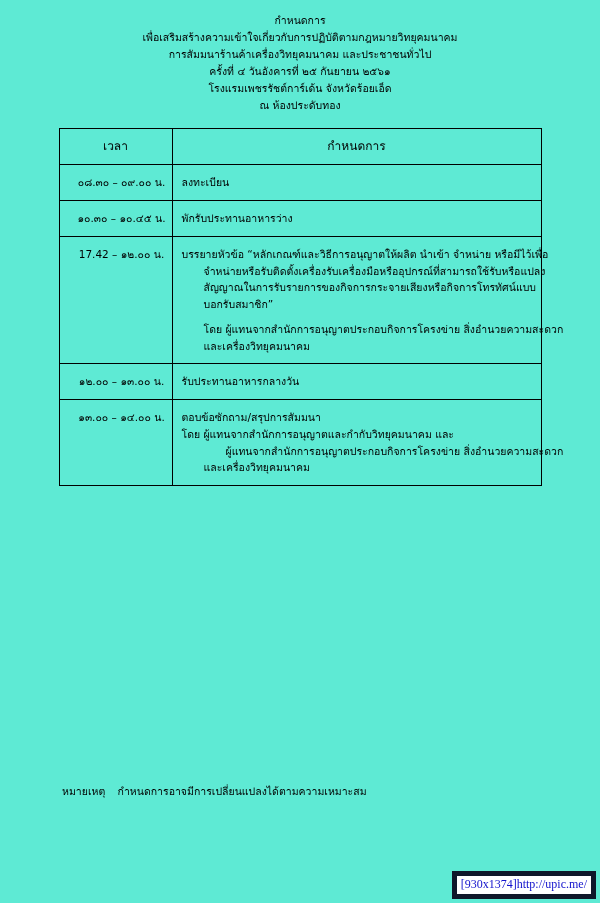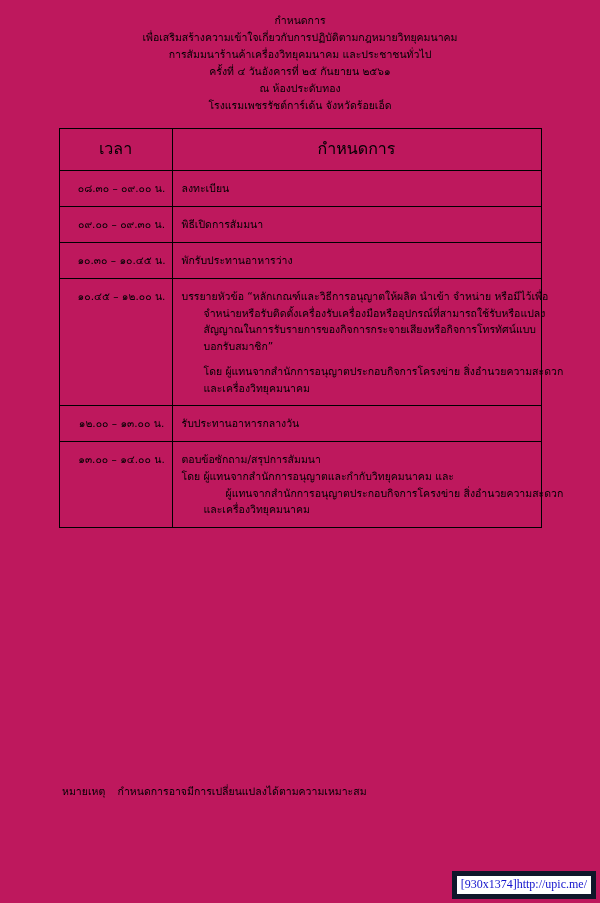--- a/index.html
+++ b/index.html
@@ -13,21 +13,21 @@
     position: relative;
     font-family: "DejaVu Sans", sans-serif;
     color: #000000;
     overflow: hidden;
   }
   .page {
     position: absolute;
     left: 0; top: 0;
     width: 600px;
     height: 903px;
-    background: #be185d;
+    background: #5eead4;
   }
   .header {
     text-align: center;
     padding-top: 12px;
     font-size: 10.5px;
     line-height: 1.62;
   }
   .header div {
     white-space: nowrap;
   }
@@ -36,21 +36,21 @@
     width: 482px;
     margin: 14px auto 0 auto;
     table-layout: fixed;
   }
   table.agenda th, table.agenda td {
     border: 1px solid #000000;
     vertical-align: top;
     font-weight: normal;
   }
   table.agenda th {
-    font-size: 16px;
+    font-size: 12px;
     padding: 7px 2px 9px 2px;
   }
   .col-time { width: 113px; }
   .col-item { width: 369px; }
   td.time {
     text-align: center;
     font-size: 10.5px;
     padding: 9px 2px 9px 14px;
     white-space: nowrap;
   }
@@ -94,22 +94,22 @@
 </head>
 <body>
 
 <div class="page">
 
   <div class="header">
     <div>กำหนดการ</div>
     <div>เพื่อเสริมสร้างความเข้าใจเกี่ยวกับการปฏิบัติตามกฎหมายวิทยุคมนาคม</div>
     <div>การสัมมนาร้านค้าเครื่องวิทยุคมนาคม และประชาชนทั่วไป</div>
     <div>ครั้งที่ ๔ วันอังคารที่ ๒๕ กันยายน ๒๕๖๑</div>
+    <div>โรงแรมเพชรรัชต์การ์เด้น จังหวัดร้อยเอ็ด</div>
     <div>ณ ห้องประดับทอง</div>
-    <div>โรงแรมเพชรรัชต์การ์เด้น จังหวัดร้อยเอ็ด</div>
   </div>
 
   <table class="agenda">
     <colgroup>
       <col class="col-time">
       <col class="col-item">
     </colgroup>
     <thead>
       <tr>
         <th>เวลา</th>
@@ -117,33 +117,27 @@
       </tr>
     </thead>
     <tbody id="agenda-body">
         <tr>
           <td class="time">๐๘.๓๐ – ๐๙.๐๐ น.</td>
           <td class="item">
             <div class="line ind1">ลงทะเบียน</div>
           </td>
         </tr>
         <tr>
-          <td class="time">๐๙.๐๐ – ๐๙.๓๐ น.</td>
-          <td class="item">
-            <div class="line ind1">พิธีเปิดการสัมมนา</div>
-          </td>
-        </tr>
-        <tr>
           <td class="time">๑๐.๓๐ – ๑๐.๔๕ น.</td>
           <td class="item">
             <div class="line ind1">พักรับประทานอาหารว่าง</div>
           </td>
         </tr>
         <tr>
-          <td class="time">๑๐.๔๕ – ๑๒.๐๐ น.</td>
+          <td class="time">17.42 – ๑๒.๐๐ น.</td>
           <td class="item">
             <div class="line ind1">บรรยายหัวข้อ “หลักเกณฑ์และวิธีการอนุญาตให้ผลิต นำเข้า จำหน่าย หรือมีไว้เพื่อ</div>
             <div class="line ind2">จำหน่ายหรือรับติดตั้งเครื่องรับเครื่องมือหรืออุปกรณ์ที่สามารถใช้รับหรือแปลง</div>
             <div class="line ind2">สัญญาณในการรับรายการของกิจการกระจายเสียงหรือกิจการโทรทัศน์แบบ</div>
             <div class="line ind2">บอกรับสมาชิก”</div>
             <div class="gap"></div>
             <div class="line ind2">โดย ผู้แทนจากสำนักการอนุญาตประกอบกิจการโครงข่าย สิ่งอำนวยความสะดวก</div>
             <div class="line ind2">และเครื่องวิทยุคมนาคม</div>
           </td>
         </tr>

